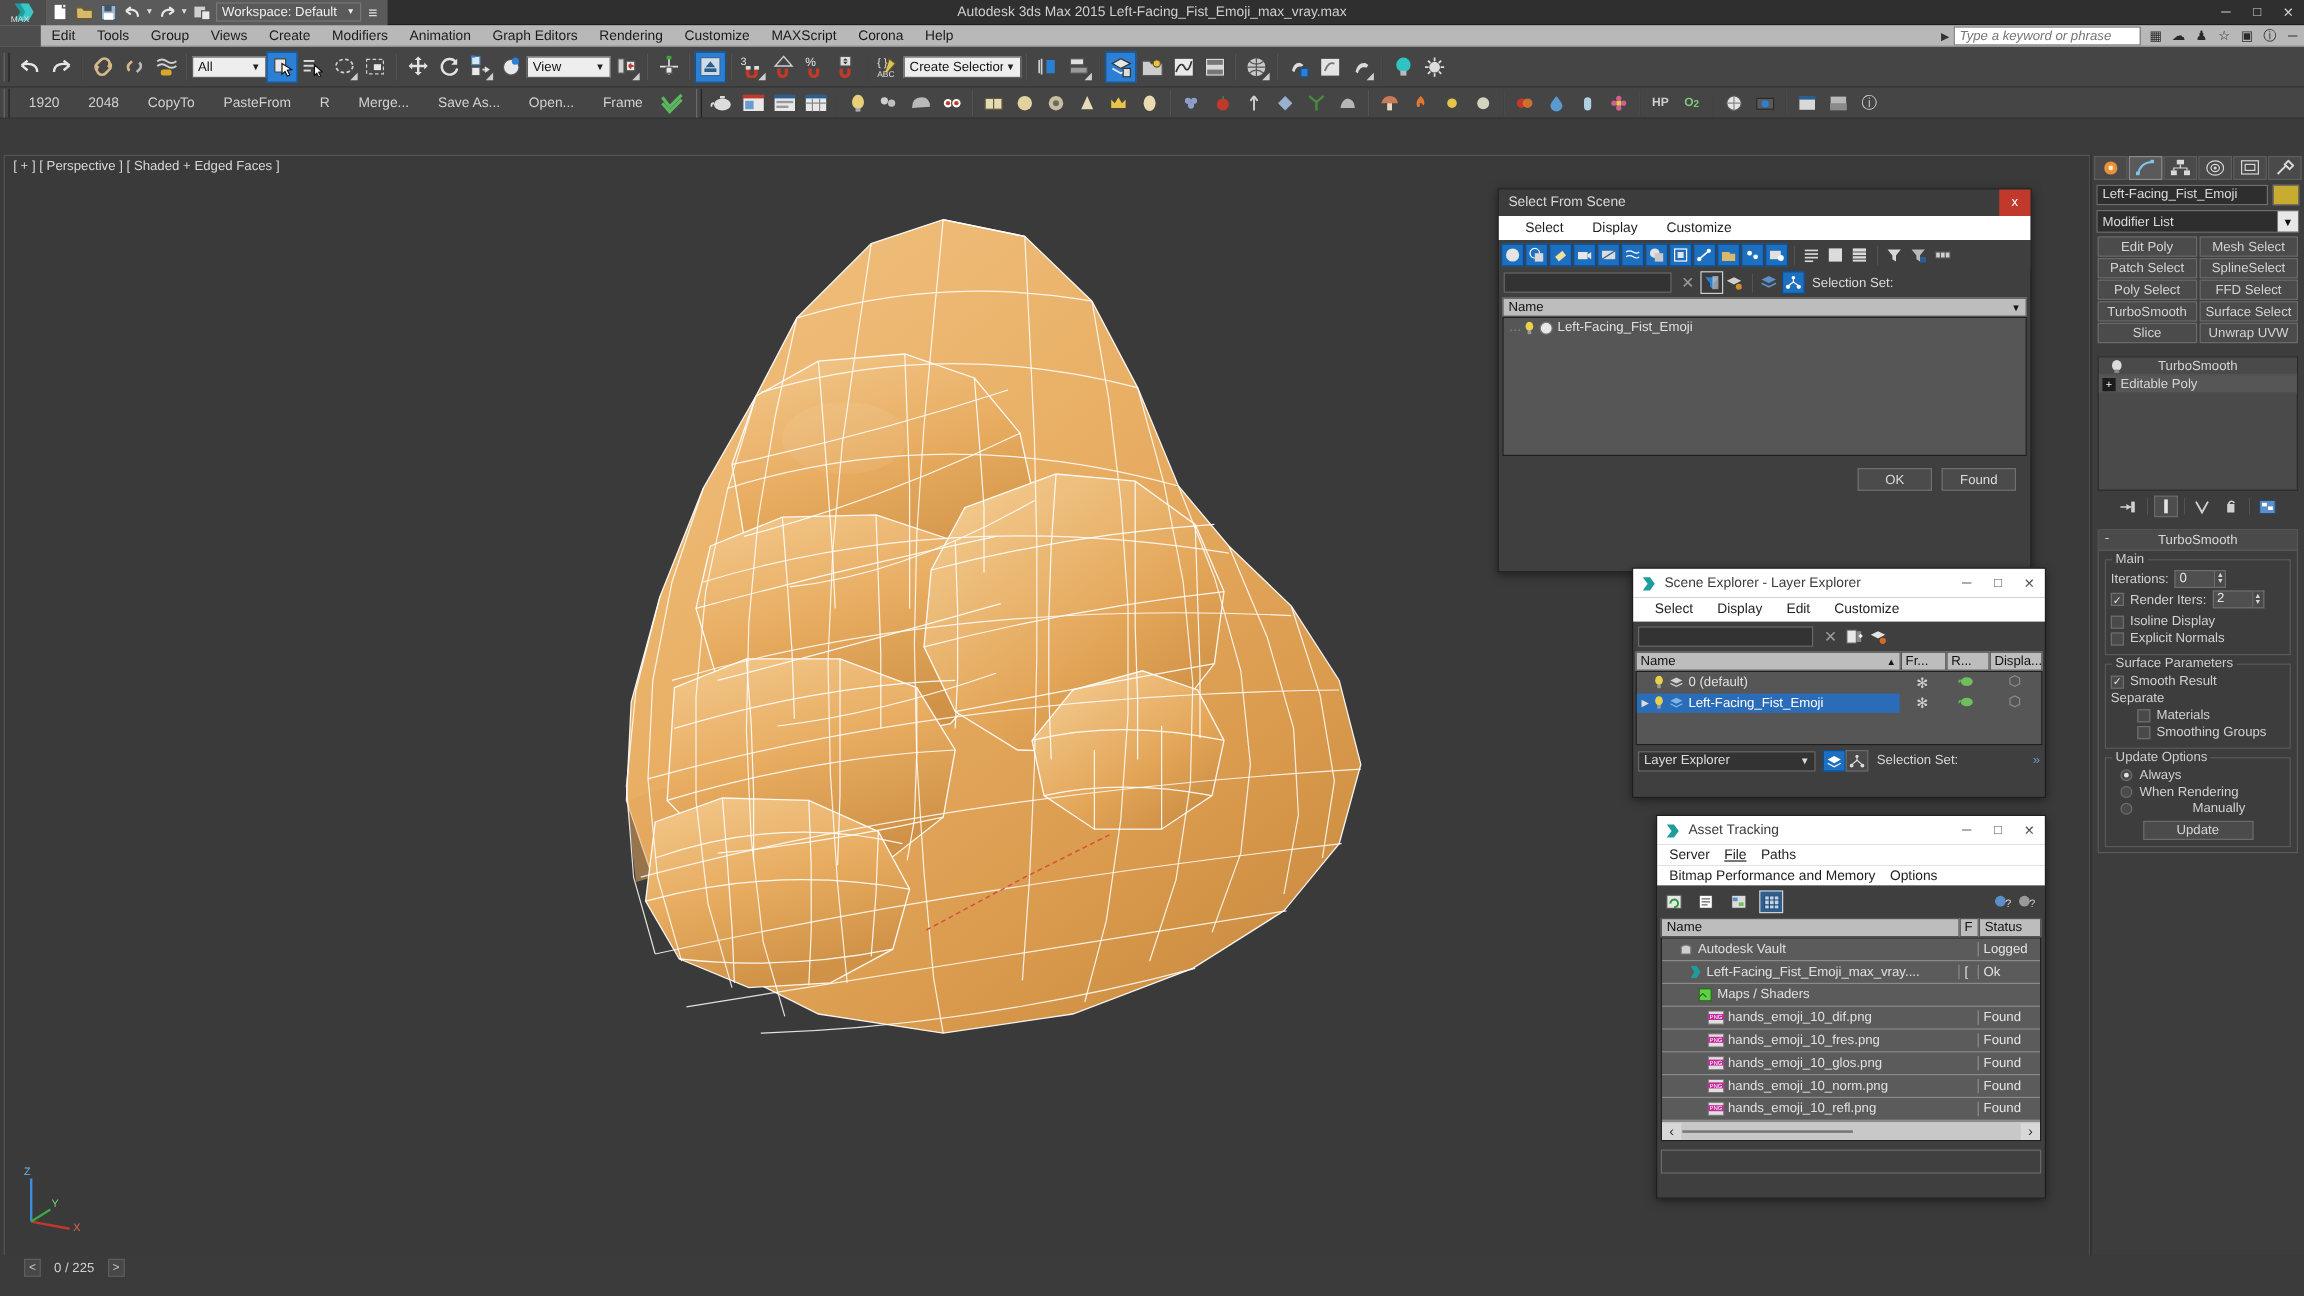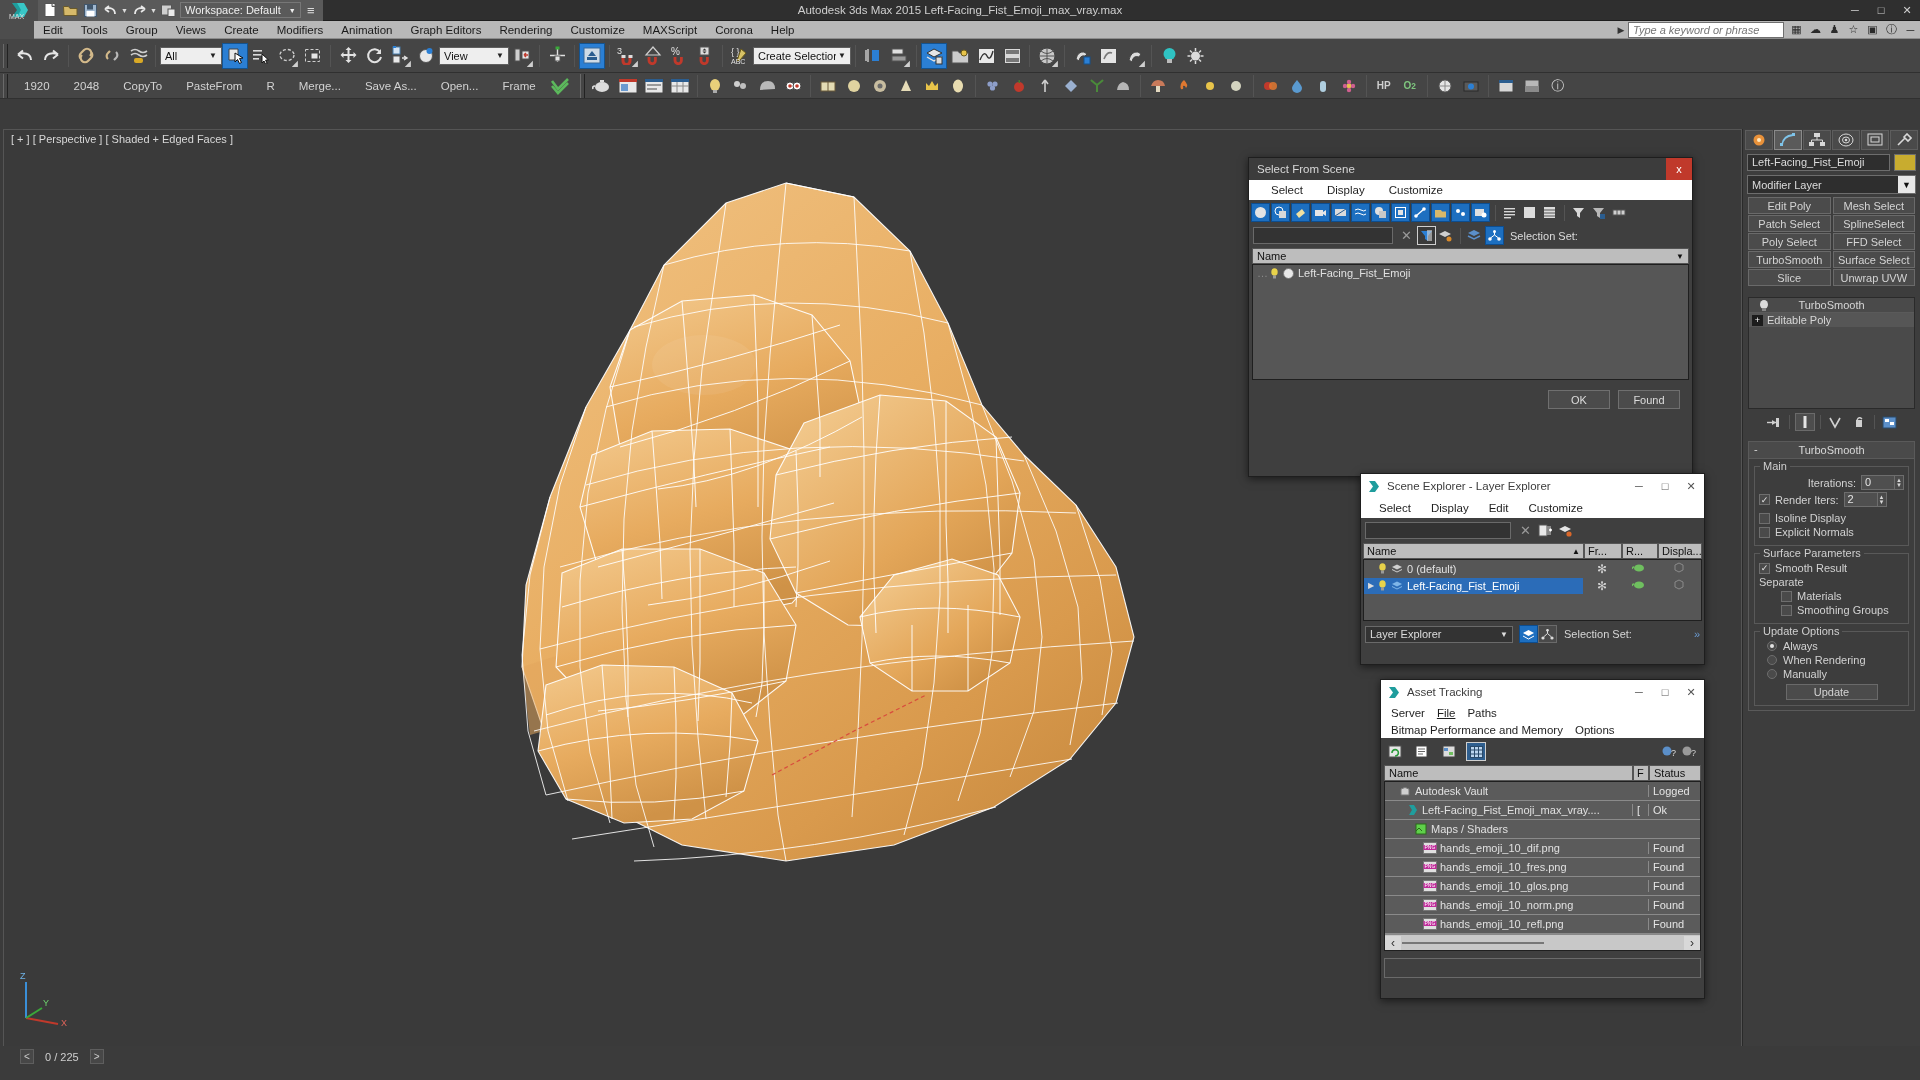--- a/index.html
+++ b/index.html
@@ -905,21 +905,21 @@
           </svg>
         </span>
     </div>
 
     <div id="cpName">
       <div id="cpNameField" class="truncate">Left-Facing_Fist_Emoji</div>
       <div id="cpColor"></div>
     </div>
 
     <div id="cpModList">
-      <span>Modifier Layer</span>
+      <span>Modifier List</span>
       <span class="ca">▼</span>
     </div>
 
     <div class="mgrid">
       <div class="mbtn">Edit Poly</div>
       <div class="mbtn">Mesh Select</div>
       <div class="mbtn">Patch Select</div>
       <div class="mbtn">SplineSelect</div>
       <div class="mbtn">Poly Select</div>
       <div class="mbtn">FFD Select</div>
@@ -982,21 +982,21 @@
     </div>
 
     <div class="rollup" style="margin-top:6px;">
       <div class="rollTitle">
         <span class="mn">-</span>
         <span>TurboSmooth</span>
       </div>
 
       <div class="group">
         <span class="gt">Main</span>
-        <div class="prow" style="justify-content:flex-end;">
+        <div class="prow" style="">
           <span>Iterations:</span>
           <span class="spin" style="margin-left:5px;">0</span>
           <span class="spinarr">
               <span>▲</span>
               <span>▼</span>
             </span>
         </div>
         <div class="prow">
           <span class="cbx">✓</span>
           <span>Render Iters:</span>
@@ -1040,21 +1040,21 @@
         <div class="prow" style="padding-left:8px;">
           <span class="rdo">
               <span></span>
             </span>
           <span>Always</span>
         </div>
         <div class="prow" style="padding-left:8px;">
           <span class="rdo"></span>
           <span>When Rendering</span>
         </div>
-        <div class="prow" style="padding-left:8px;">
+        <div class="prow" style="padding-left:8px;gap:44px;">
           <span class="rdo"></span>
           <span>Manually</span>
         </div>
         <div class="ubtn">Update</div>
       </div>
     </div>
   </div>
 
   <div class="dlg" style="left:1248px; top:28px; width:445px; height:320px;">
     <div class="dlgTitle">

